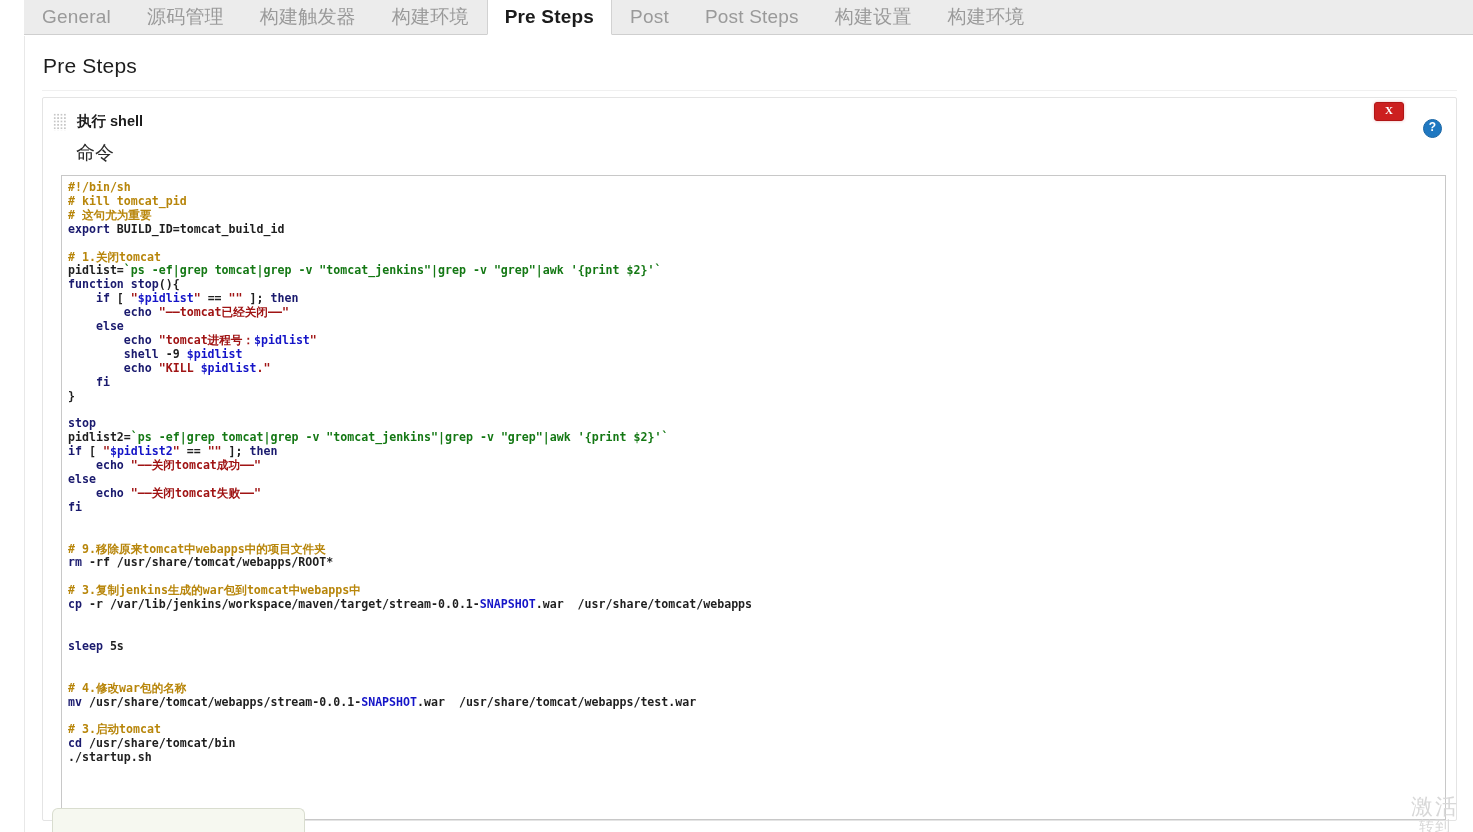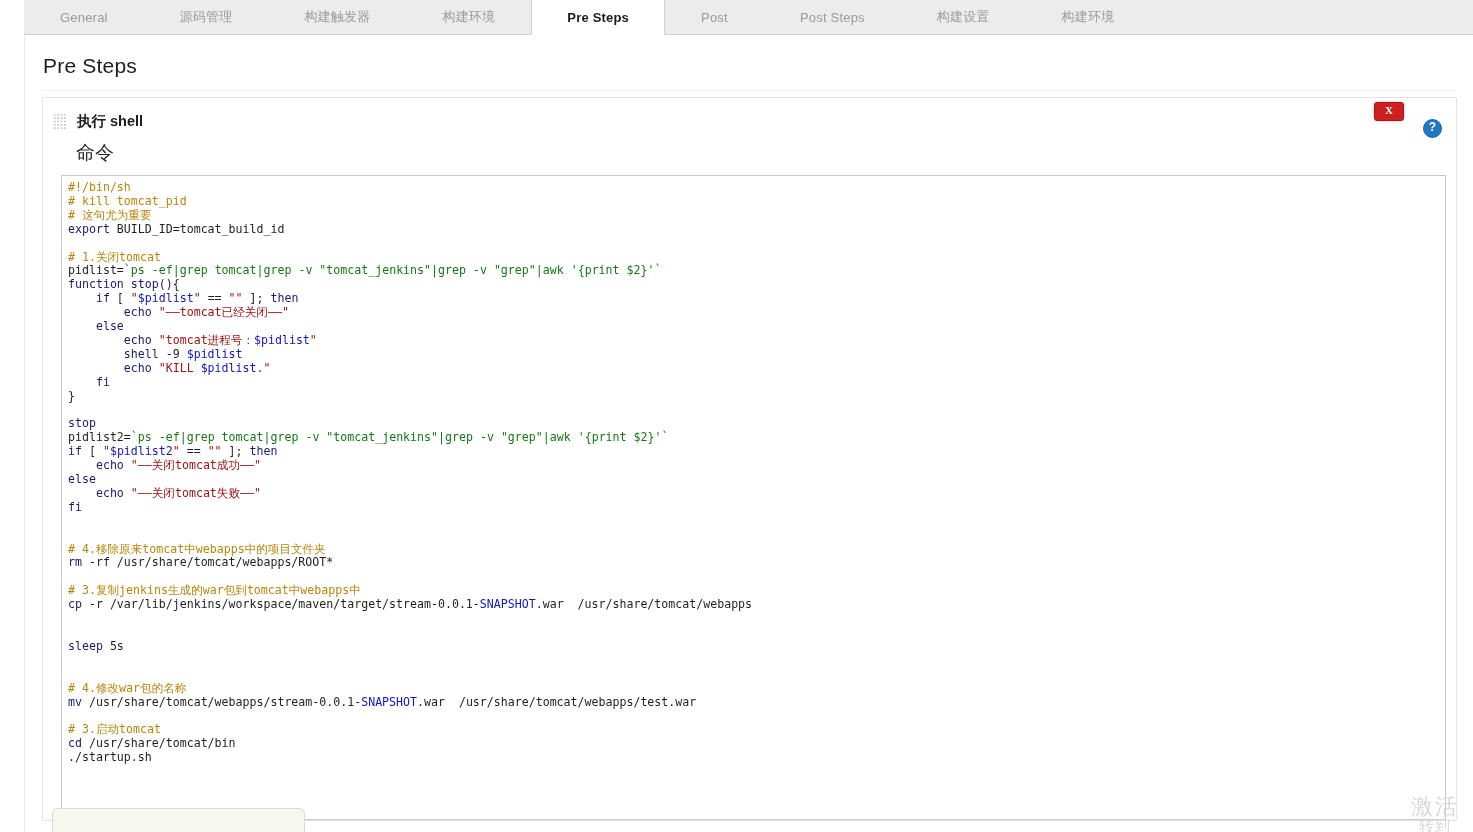--- a/index.html
+++ b/index.html
@@ -25,22 +25,22 @@
     height: 35px;
     background: #ececec;
     border-bottom: 1px solid #cfcfcf;
     display: flex;
     align-items: stretch;
     box-sizing: border-box;
   }
   .tab {
     display: flex;
     align-items: center;
-    padding: 0 35px;
-    font-size: 13px;
+    padding: 0 17px;
+    font-size: 19px;
     color: #9a9a9a;
     letter-spacing: .2px;
     box-sizing: border-box;
     border-left: 1px solid transparent;
     border-right: 1px solid transparent;
     cursor: pointer;
     white-space: nowrap;
   }
   .tab.active {
     background: #ffffff;
@@ -165,20 +165,21 @@
   }
   .code {
     margin: 0;
     padding: 5px 6px 6px 6px;
     font-family: "DejaVu Sans Mono", monospace;
     font-size: 11.6px;
     line-height: 13.9px;
     white-space: pre;
     color: #1f1f1f;
     tab-size: 4;
+    font-weight: bold;
   }
   .cmt { color: #b8860b; }
   .kw  { color: #1a1a6e; }
   .str { color: #a01414; }
   .var { color: #1414c8; }
   .grn { color: #147814; }
 
   
   .add-step {
     position: absolute;
@@ -277,21 +278,21 @@
 
 <span class="kw">stop</span>
 pidlist2=<span class="grn">`</span><span class="grn">ps</span> <span class="grn">-</span><span class="grn">ef</span><span class="grn">|</span><span class="grn">grep</span> <span class="grn">tomcat</span><span class="grn">|</span><span class="grn">grep</span> <span class="grn">-</span><span class="grn">v</span> <span class="grn">"tomcat_jenkins"</span><span class="grn">|</span><span class="grn">grep</span> <span class="grn">-</span><span class="grn">v</span> <span class="grn">"grep"</span><span class="grn">|</span><span class="grn">awk</span> <span class="grn">'{print $2}'</span><span class="grn">`</span>
 <span class="kw">if</span> [ <span class="str">"</span><span class="var">$pidlist2</span><span class="str">"</span> == <span class="str">""</span> ]; <span class="kw">then</span>
     <span class="kw">echo</span> <span class="str">"——关闭tomcat成功——"</span>
 <span class="kw">else</span>
     <span class="kw">echo</span> <span class="str">"——关闭tomcat失败——"</span>
 <span class="kw">fi</span>
 
 
-<span class="cmt"># 4.移除原来tomcat中webapps中的项目文件夹</span>
+<span class="cmt"># 9.移除原来tomcat中webapps中的项目文件夹</span>
 <span class="kw">rm</span> -rf /usr/share/tomcat/webapps/ROOT*
 
 <span class="cmt"># 3.复制jenkins生成的war包到tomcat中webapps中</span>
 <span class="kw">cp</span> -r /var/lib/jenkins/workspace/maven/target/stream-0.0.1-<span class="var">SNAPSHOT</span>.war  /usr/share/tomcat/webapps
 
 
 <span class="kw">sleep</span> 5s
 
 
 <span class="cmt"># 4.修改war包的名称</span>

